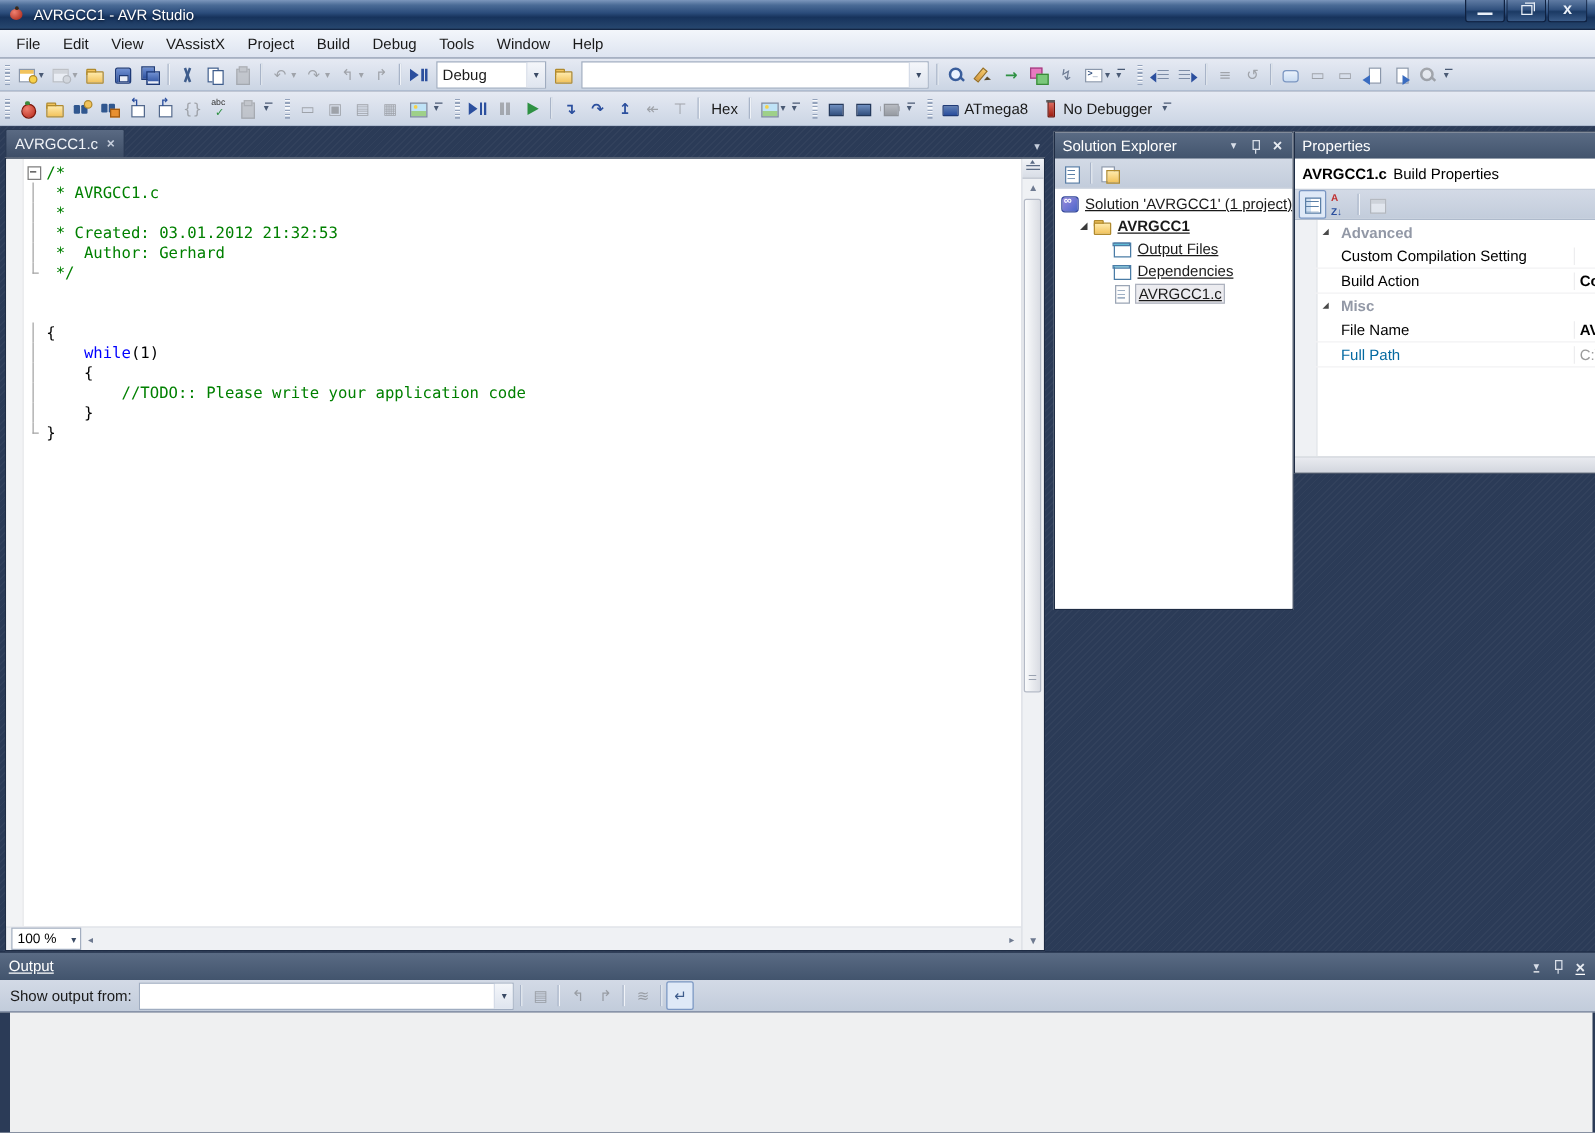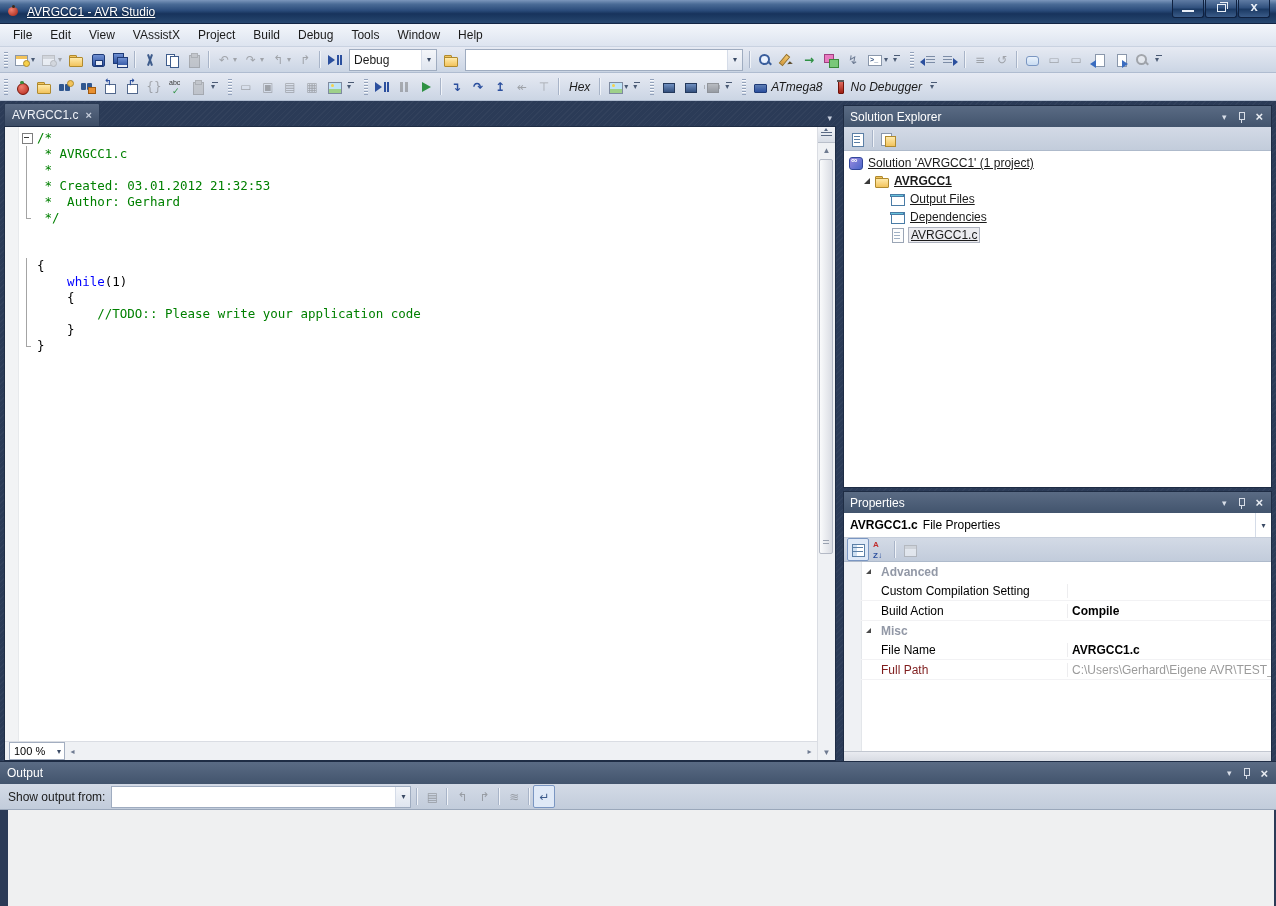--- a/index.html
+++ b/index.html
@@ -8,21 +8,21 @@
   .window{width:1276px;height:906px;display:flex;flex-direction:column;background:#2B3B57;}
 
   
   .titlebar{height:23px;flex:none;display:flex;align-items:center;
     background:linear-gradient(180deg,#7C97BC 0%,#4A6B96 18%,#2B4C7B 45%,#17335C 60%,#27476F 100%);
     border-bottom:1px solid #122544;color:#FFF;font-size:12px;}
   .appicon{width:15px;height:15px;margin:0 6px 0 6px;position:relative;flex:none;}
   .appicon::before{content:"";position:absolute;left:2px;top:3px;width:10px;height:9px;border-radius:50%;
     background:radial-gradient(circle at 35% 30%,#F08070,#A01E10);}
   .appicon::after{content:"";position:absolute;left:6px;top:1px;width:3px;height:3px;border-radius:50%;background:#3A2A1A;}
-  .title-text{text-shadow:0 1px 2px #0A1A33;text-decoration:underline;}
+  .title-text{text-shadow:0 1px 2px #0A1A33;}
   .win-buttons{margin-left:auto;display:flex;align-items:flex-start;height:100%;padding-right:6px;}
   .wbtn{width:30px;height:17px;margin-left:1px;border:1px solid #0F2140;border-top:none;border-radius:0 0 3px 3px;
     background:linear-gradient(180deg,#5F7BA3 0%,#31517E 45%,#1B3A64 55%,#3A5B88 100%);
     color:#EAF0F8;font-size:11px;line-height:15px;text-align:center;position:relative;}
   .wbtn .bar{position:absolute;left:9px;right:9px;bottom:5px;height:2px;background:#EAF0F8;}
   .wbtn .sq{position:absolute;left:11px;top:4px;width:7px;height:6px;border:1px solid #EAF0F8;background:transparent;}
   .wbtn .sq::before{content:"";position:absolute;left:2px;top:-3px;width:7px;height:6px;border:1px solid #EAF0F8;border-bottom:none;border-left:none;}
   .wbtn.close-b{font-size:13px;font-weight:bold;line-height:14px;}
 
   
@@ -33,21 +33,21 @@
   
   .tbrow{flex:none;display:flex;align-items:center;background:linear-gradient(180deg,#E6EAF3,#CBD5E4);
     border-bottom:1px solid #AFBCD0;}
   .tbrow1{height:25px;}
   .tbrow2{height:27px;}
   .tbgroup{display:flex;align-items:center;height:100%;padding:0 2px;}
   .grip{width:4px;height:16px;margin:0 3px 0 2px;flex:none;
     background:repeating-linear-gradient(180deg,#93A2BB 0 1px,rgba(255,255,255,.8) 1px 2px,transparent 2px 3px);}
   .sep{width:1px;height:17px;background:#A8B4C8;border-right:1px solid #F0F3F8;margin:0 3px;flex:none;}
   .tbtn{display:flex;align-items:center;height:21px;padding:0 2px;border:1px solid transparent;border-radius:2px;flex:none;}
-  .tbtn .txt{font-size:12px;color:#1A1A1A;padding:0 3px;font-style:italic;}
+  .tbtn .txt{font-size:12px;color:#1A1A1A;padding:0 3px;}
   .tbtn.pressed{border-color:#7A96C2;background:#DFE9F7;}
   .caret{font-size:8px;color:#4A5A74;margin-left:1px;}
   .dis{filter:grayscale(1) opacity(.45);}
   .ovf{width:11px;height:18px;position:relative;margin:0 1px;flex:none;}
   .ovf::before{content:"";position:absolute;left:2px;top:4px;width:6px;height:1px;background:#4A5A74;}
   .ovf::after{content:"▾";position:absolute;left:1px;top:4px;font-size:8px;color:#4A5A74;}
   .tcombo{display:flex;align-items:center;height:20px;background:#FFF;border:1px solid #9FACC0;margin:0 3px;flex:none;}
   .tcombo .cv{flex:1;font-size:12px;color:#1A1A1A;padding-left:4px;white-space:nowrap;overflow:hidden;}
   .tcombo .cbtn{width:14px;height:100%;display:flex;align-items:center;justify-content:center;flex:none;
     border-left:1px solid #D5DCE8;background:linear-gradient(180deg,#F4F6FA,#DFE5EF);}
@@ -175,21 +175,21 @@
   .vs-thumb::after{content:"";position:absolute;left:3px;right:3px;bottom:8px;height:5px;
     background:repeating-linear-gradient(180deg,#9AA2B0 0 1px,transparent 1px 3px);}
   .editor-bottom{height:18px;flex:none;display:flex;align-items:center;background:#EFF1F4;border-top:1px solid #DADDE3;}
   .zoomcombo{display:flex;align-items:center;width:54px;height:16px;margin-left:4px;background:#FFF;border:1px solid #A3AEC0;font-size:11px;flex:none;}
   .zoomcombo .zv{flex:1;padding-left:4px;}
   .zoomcombo .zc{font-size:8px;color:#3A4A64;padding-right:3px;}
   .hs-btn{width:15px;text-align:center;color:#6E7A90;font-size:8px;flex:none;}
   .hs-track{flex:1;height:100%;}
 
   
-  .right-col{width:429px;margin-left:7px;margin-top:4px;display:flex;flex-direction:column;flex:none;}
+  .right-col{width:429px;margin-left:7px;margin-top:4px;display:flex;flex-direction:row;flex:none;}
   .panel{display:flex;flex-direction:column;border:1px solid #1E2C44;background:#FFF;overflow:hidden;}
   .panel-se{height:381px;flex:none;}
   .panel-gap{height:3px;flex:none;}
   .panel-props{height:272px;flex:none;}
   .phead{height:21px;flex:none;display:flex;align-items:center;
     background:linear-gradient(180deg,#5A6B84,#42546D);color:#FFF;font-size:12px;padding-left:6px;}
   .phead-btns{margin-left:auto;display:flex;align-items:center;padding-right:4px;}
   .ph-caret{color:#D8DEE8;font-size:9px;padding:0 5px;}
   .ph-pin{width:10px;height:12px;position:relative;margin:0 5px;}
   .ph-pin::before{content:"";position:absolute;left:3px;top:1px;width:4px;height:6px;border:1px solid #D8DEE8;}
@@ -214,27 +214,27 @@
   .pgrid::before{content:"";position:absolute;left:0;top:0;bottom:0;width:17px;background:#EFF1F4;border-right:1px solid #E3E6EA;}
   .pcat,.prow{display:flex;height:19px;align-items:center;position:relative;}
   .pgut{width:17px;flex:none;display:flex;align-items:center;justify-content:center;}
   .pexp{width:0;height:0;border-bottom:5px solid #4A4A4A;border-left:5px solid transparent;}
   .pcat .plabel{color:#9298A6;font-weight:bold;padding-left:4px;}
   .prow{border-bottom:1px solid #F2F2F4;}
   .prow .pname{width:186px;flex:none;padding-left:4px;border-right:1px solid #EDEDEF;white-space:nowrap;overflow:hidden;}
   .prow .pval{flex:1;padding-left:4px;white-space:nowrap;overflow:hidden;}
   .pval.bold{font-weight:bold;}
   .pval.muted{color:#9B9B9B;}
-  .pname.muted{color:#7f1d1d;}
+  .pname.muted{color:#0369a1;}
   .phsb{height:12px;flex:none;background:linear-gradient(180deg,#E9EBF0,#D2D6DE);border-top:1px solid #C2C7D0;}
 
   
   .output{height:145px;flex:none;display:flex;flex-direction:column;background:#2B3B57;}
   .ohead{height:22px;flex:none;display:flex;align-items:center;padding-left:7px;
-    background:linear-gradient(180deg,#5A6B84,#42546D);color:#FFF;font-size:12px;border-top:1px solid #1E2C44;}
+    background:linear-gradient(180deg,#5A6B84,#42546D);color:#FFF;font-size:12px;border-top:1px solid #1E2C44;text-decoration:underline;}
   .otoolbar{height:25px;flex:none;display:flex;align-items:center;background:linear-gradient(180deg,#D3DAE6,#C2CCDB);
     border-bottom:1px solid #9AA7BA;padding-left:8px;font-size:12px;color:#1A1A1A;}
   .ocombo{display:flex;align-items:center;width:298px;height:20px;background:#FFF;border:1px solid #9FACC0;margin-left:6px;flex:none;}
   .ocombo .cv{flex:1;}
   .ocombo .cbtn{width:14px;height:100%;display:flex;align-items:center;justify-content:center;border-left:1px solid #D5DCE8;
     background:linear-gradient(180deg,#F4F6FA,#DFE5EF);}
   .ocombo .cbtn::after{content:"▾";font-size:8px;color:#3A4A64;}
   .ocontent{flex:1;background:#EFF0F1;border-left:8px solid #2B3B57;border-right:2px solid #2B3B57;}
 </style>
 </head>
@@ -655,21 +655,21 @@
         <div class="phead">
           <span>Properties</span>
           <span class="phead-btns">
             <span class="ph-caret">▾</span>
             <span class="ph-pin"></span>
             <span class="ph-close">×</span>
           </span>
         </div>
         <div class="pselector">
           <span class="psb">AVRGCC1.c</span>
-          <span class="psr">File Properties</span>
+          <span class="psr">Build Properties</span>
           <span class="psel-dd"></span>
         </div>
         <div class="ptoolbar">
             <span class="tbtn pressed">
               <span class="i i-cat"></span>
             </span>
             <span class="tbtn">
               <span class="i i-az"></span>
             </span>
             <span class="sep"></span>

